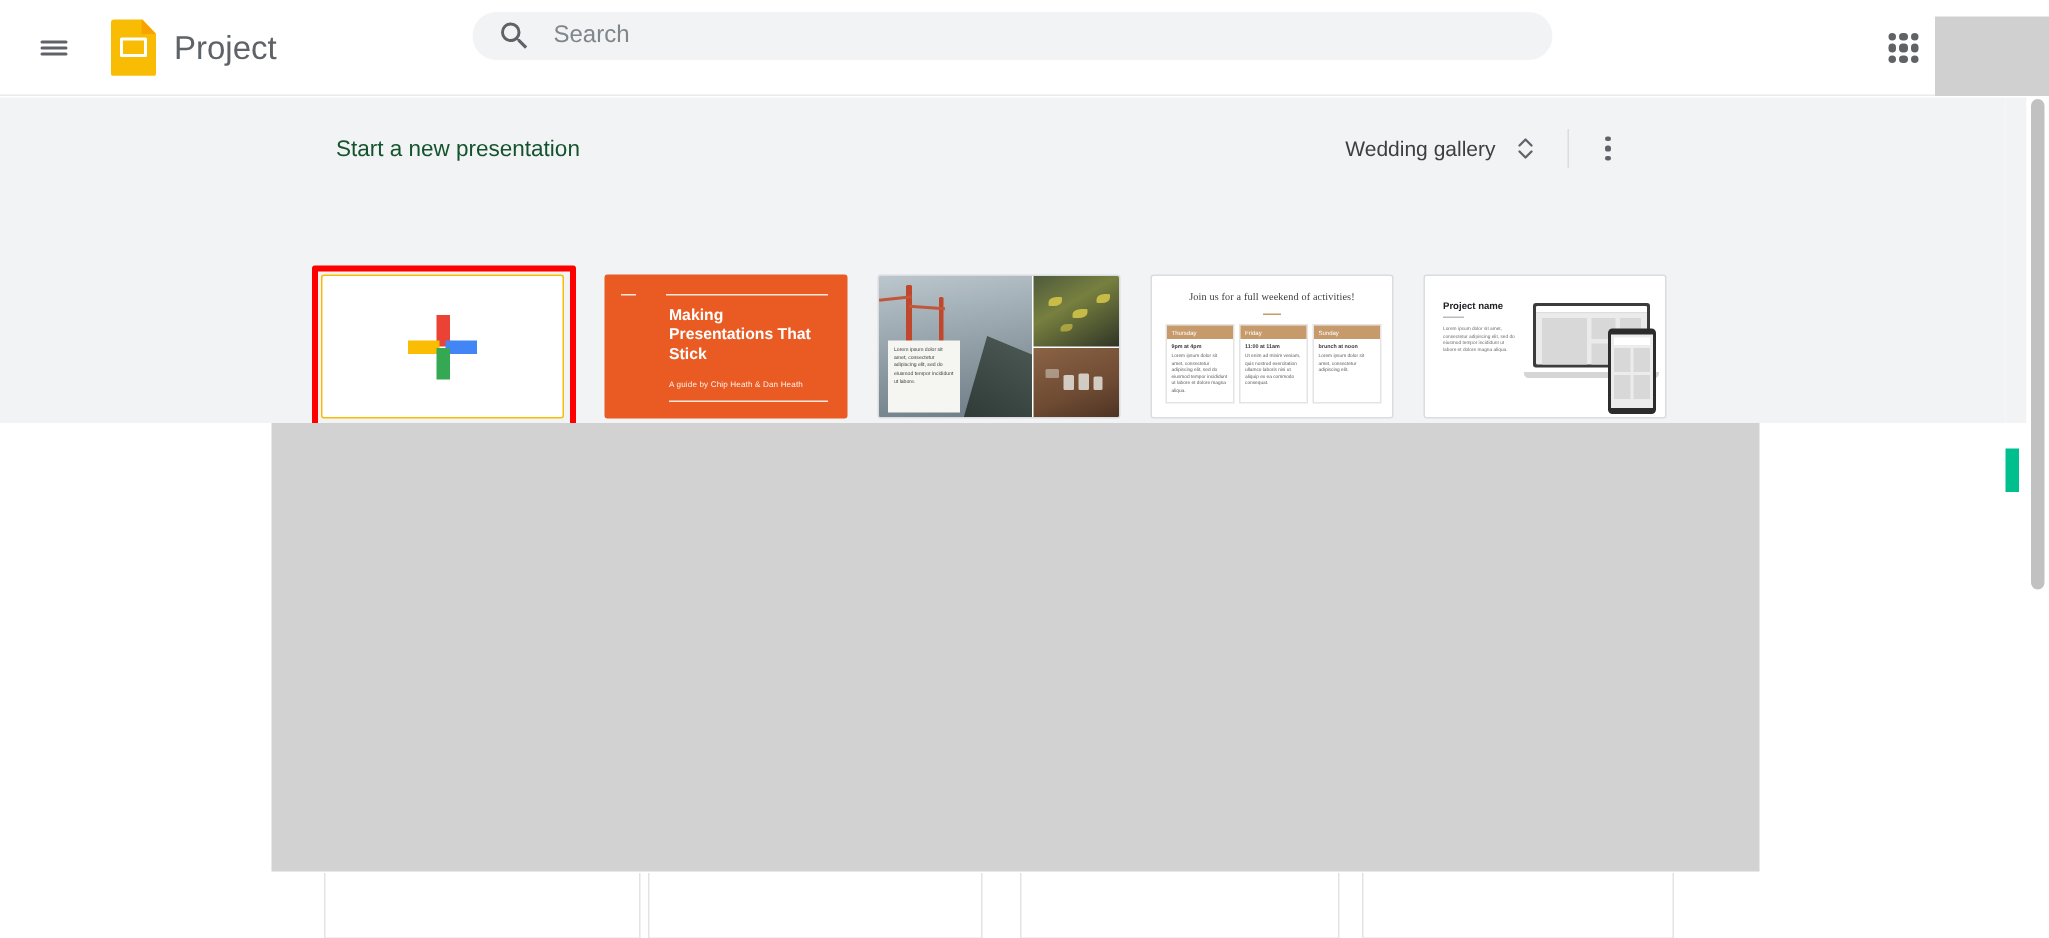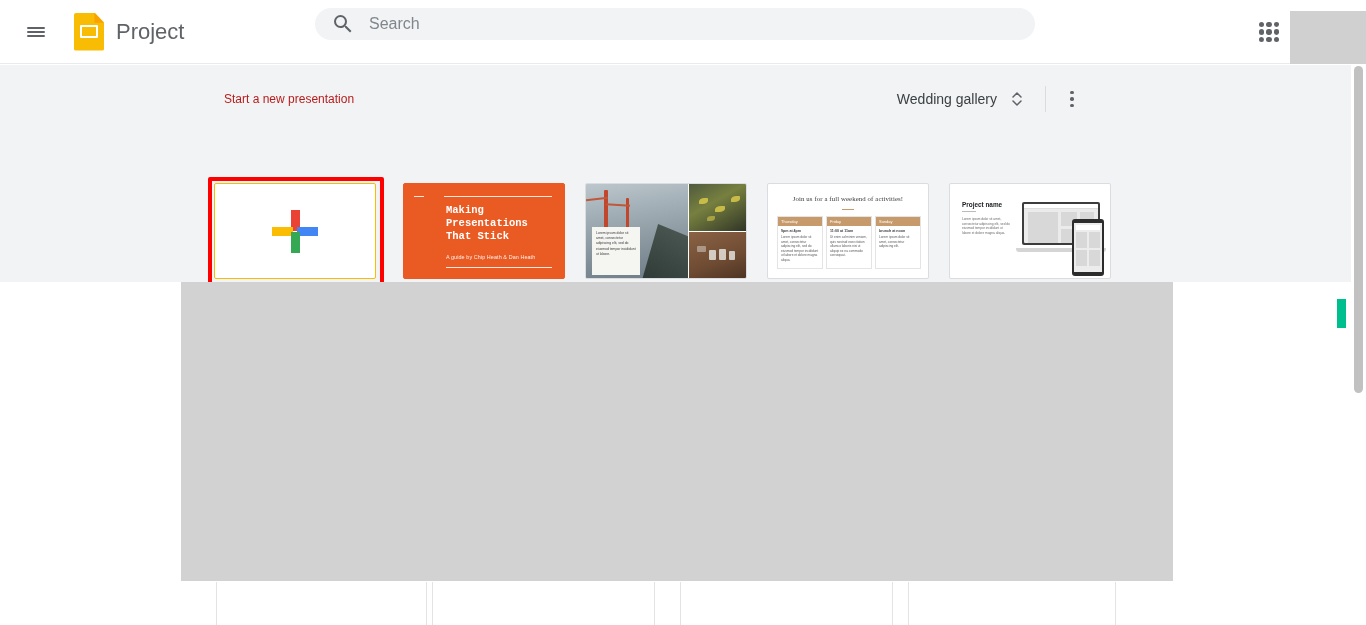--- a/index.html
+++ b/index.html
@@ -86,21 +86,21 @@
   .template-strip {
     position: absolute; top: 65px; left: 0;
     width: 1337px; height: 217px;
     background: #f1f3f4;
   }
   .strip-head {
     position: absolute; top: 19px; left: 224px;
     width: 860px; height: 30px;
     display: flex; align-items: center; justify-content: space-between;
   }
-  .strip-title { font-size: 12px; color: #b91c1c; }
+  .strip-title { font-size: 15px; color: #14532d; }
   .strip-actions { display: flex; align-items: center; }
   .gallery-btn {
     display: flex; align-items: center; cursor: pointer;
     padding: 4px 6px; border-radius: 4px;
   }
   .gallery-label { font-size: 14px; color: #3c4043; }
   .chev-updown { margin-left: 12px; width: 16px; height: 20px; }
   .divider-v { width: 1px; height: 26px; background: #dadce0; margin: 0 14px; }
   .kebab { width: 24px; height: 24px; display: flex; flex-direction: column;
     align-items: center; justify-content: center; cursor: pointer; }
@@ -137,21 +137,21 @@
   .plus .hl { position: absolute; left: 0px;  top: 19px; width: 21px; height: 9px; background: #fbbc04; }
   .plus .hr { position: absolute; left: 25px; top: 19px; width: 21px; height: 9px; background: #4285f4; }
 
   
   #card-bigidea { left: 403px; }
   #card-bigidea .thumb { background: #ea5B24; border-color: #ea5B24; }
   .bi-rule-top { position: absolute; left: 40px; top: 12px; right: 12px; height: 1.2px; background: rgba(255,255,255,.85); }
   .bi-dash { position: absolute; left: 10px; top: 12px; width: 10px; height: 1.2px; background: rgba(255,255,255,.85); }
   .bi-title {
     position: absolute; left: 42px; top: 20px; right: 12px;
-    color: #ffffff; font-size: 10.5px; font-weight: bold; line-height: 13px; font-family: Liberation Mono, monospace;
+    color: #ffffff; font-size: 10.5px; font-weight: bold; line-height: 13px;
   }
   .bi-credit {
     position: absolute; left: 42px; bottom: 18px; right: 12px;
     color: rgba(255,255,255,.9); font-size: 5.4px; letter-spacing: .1px;
   }
   .bi-rule-bot { position: absolute; left: 42px; bottom: 10px; right: 12px; height: 1px; background: rgba(255,255,255,.85); }
 
   
   #card-photo { left: 585px; }
   #card-photo .thumb { border-color: #dadce0; }

